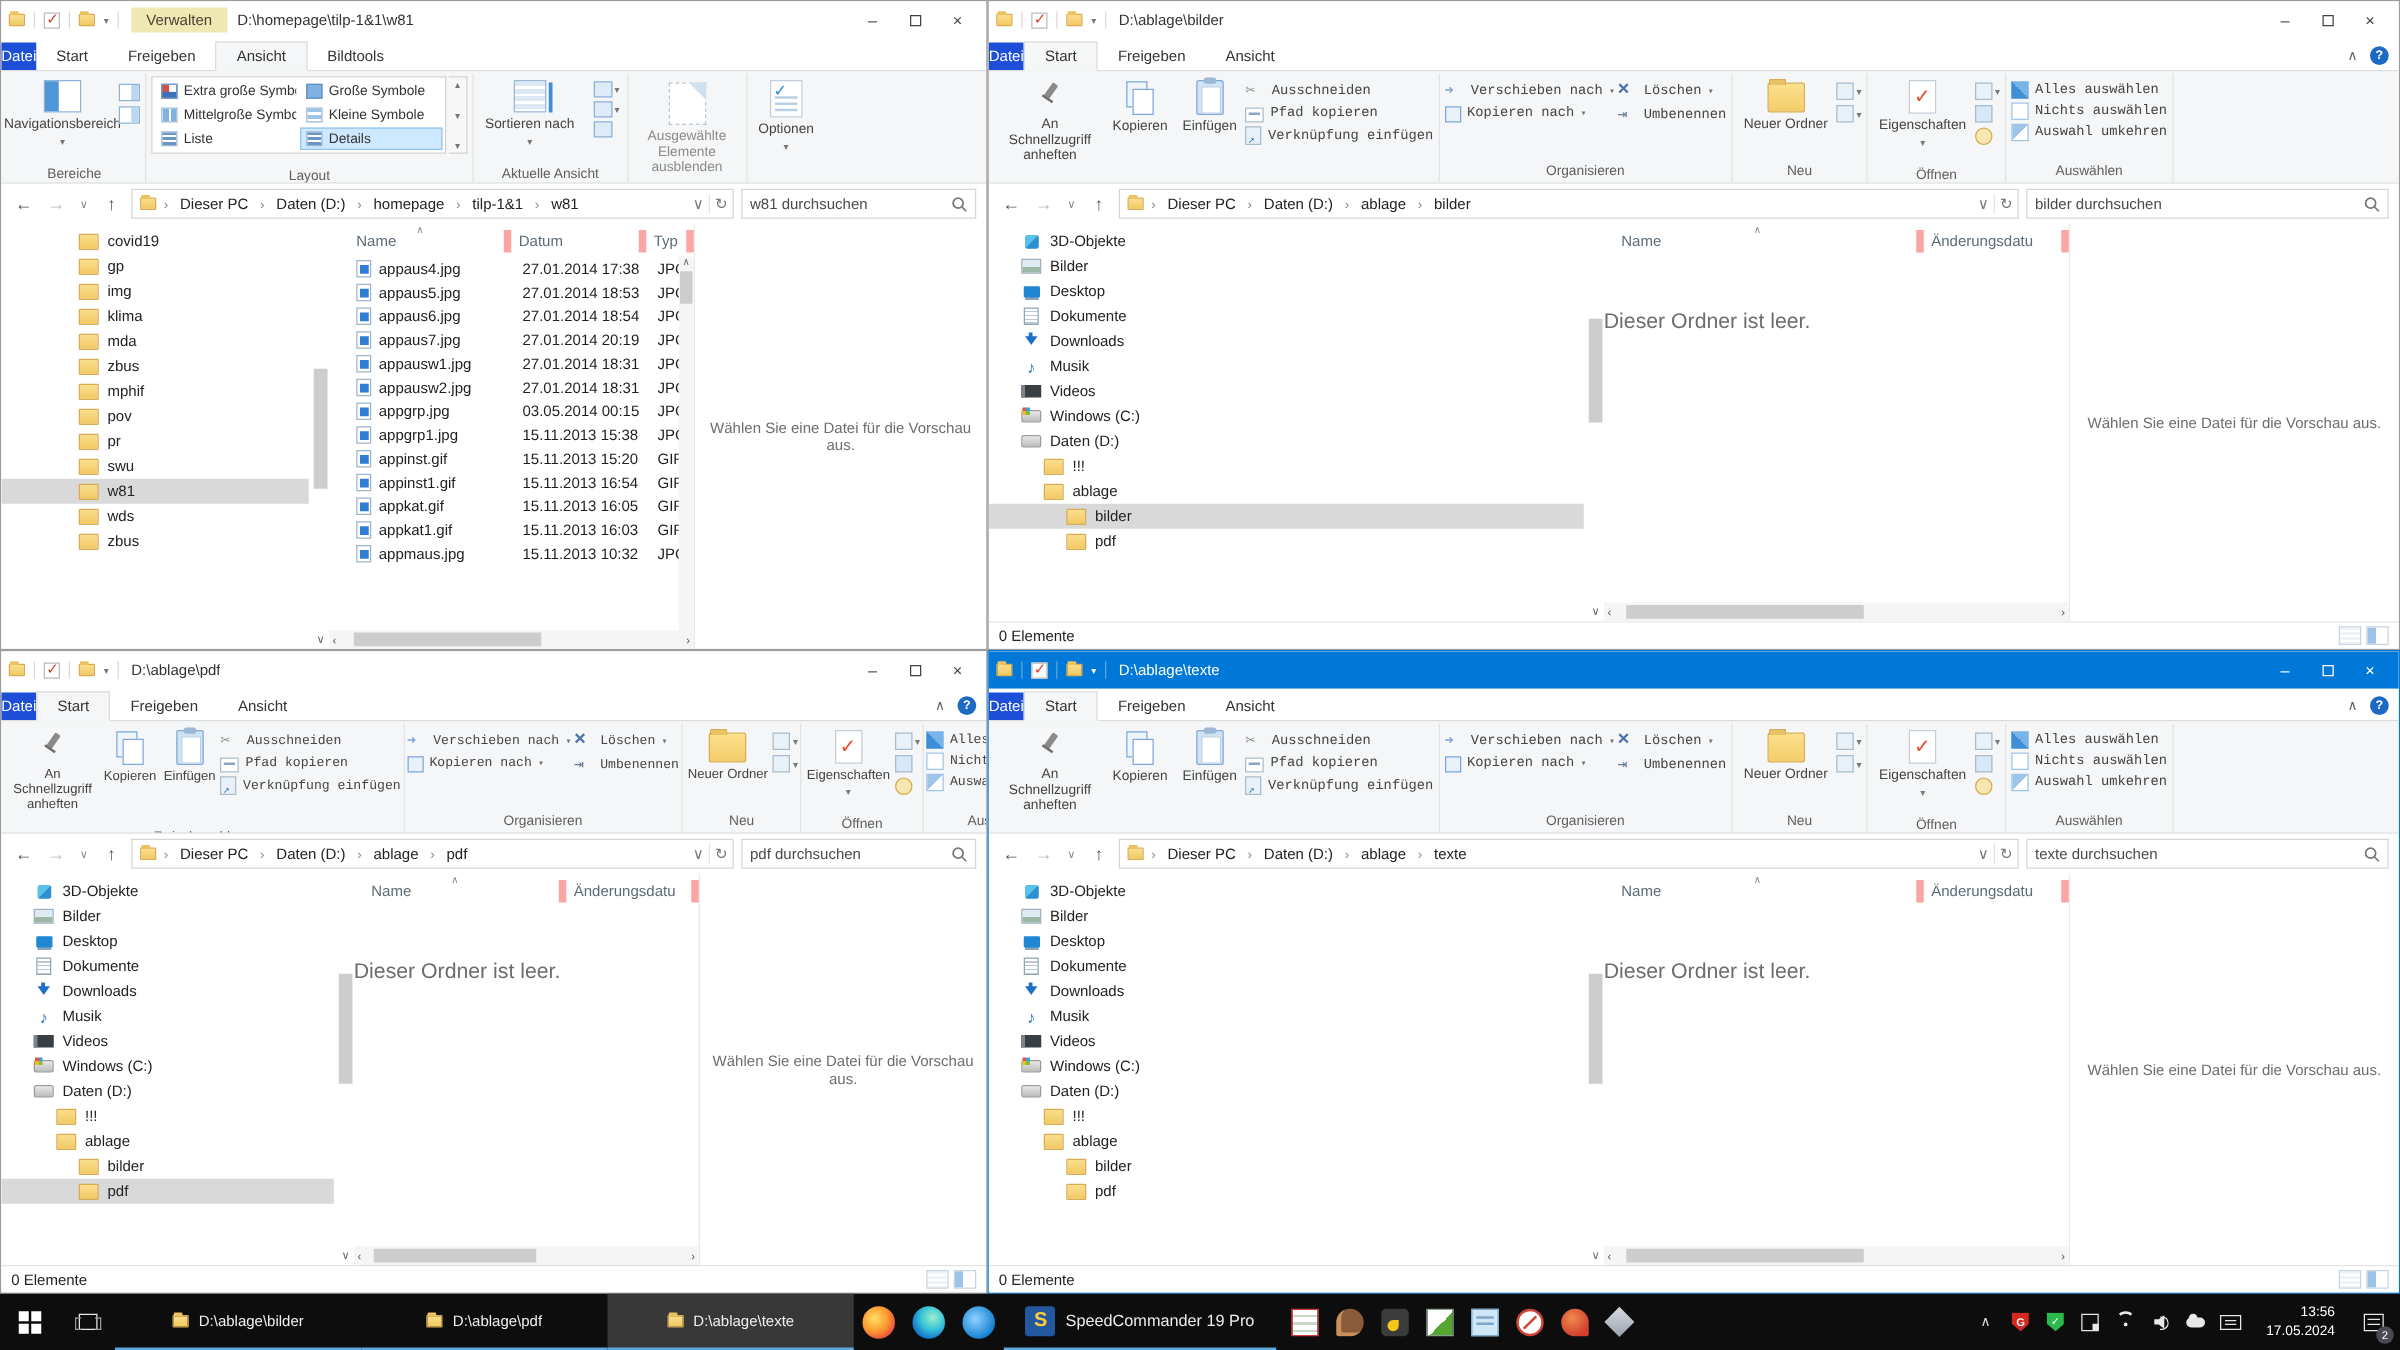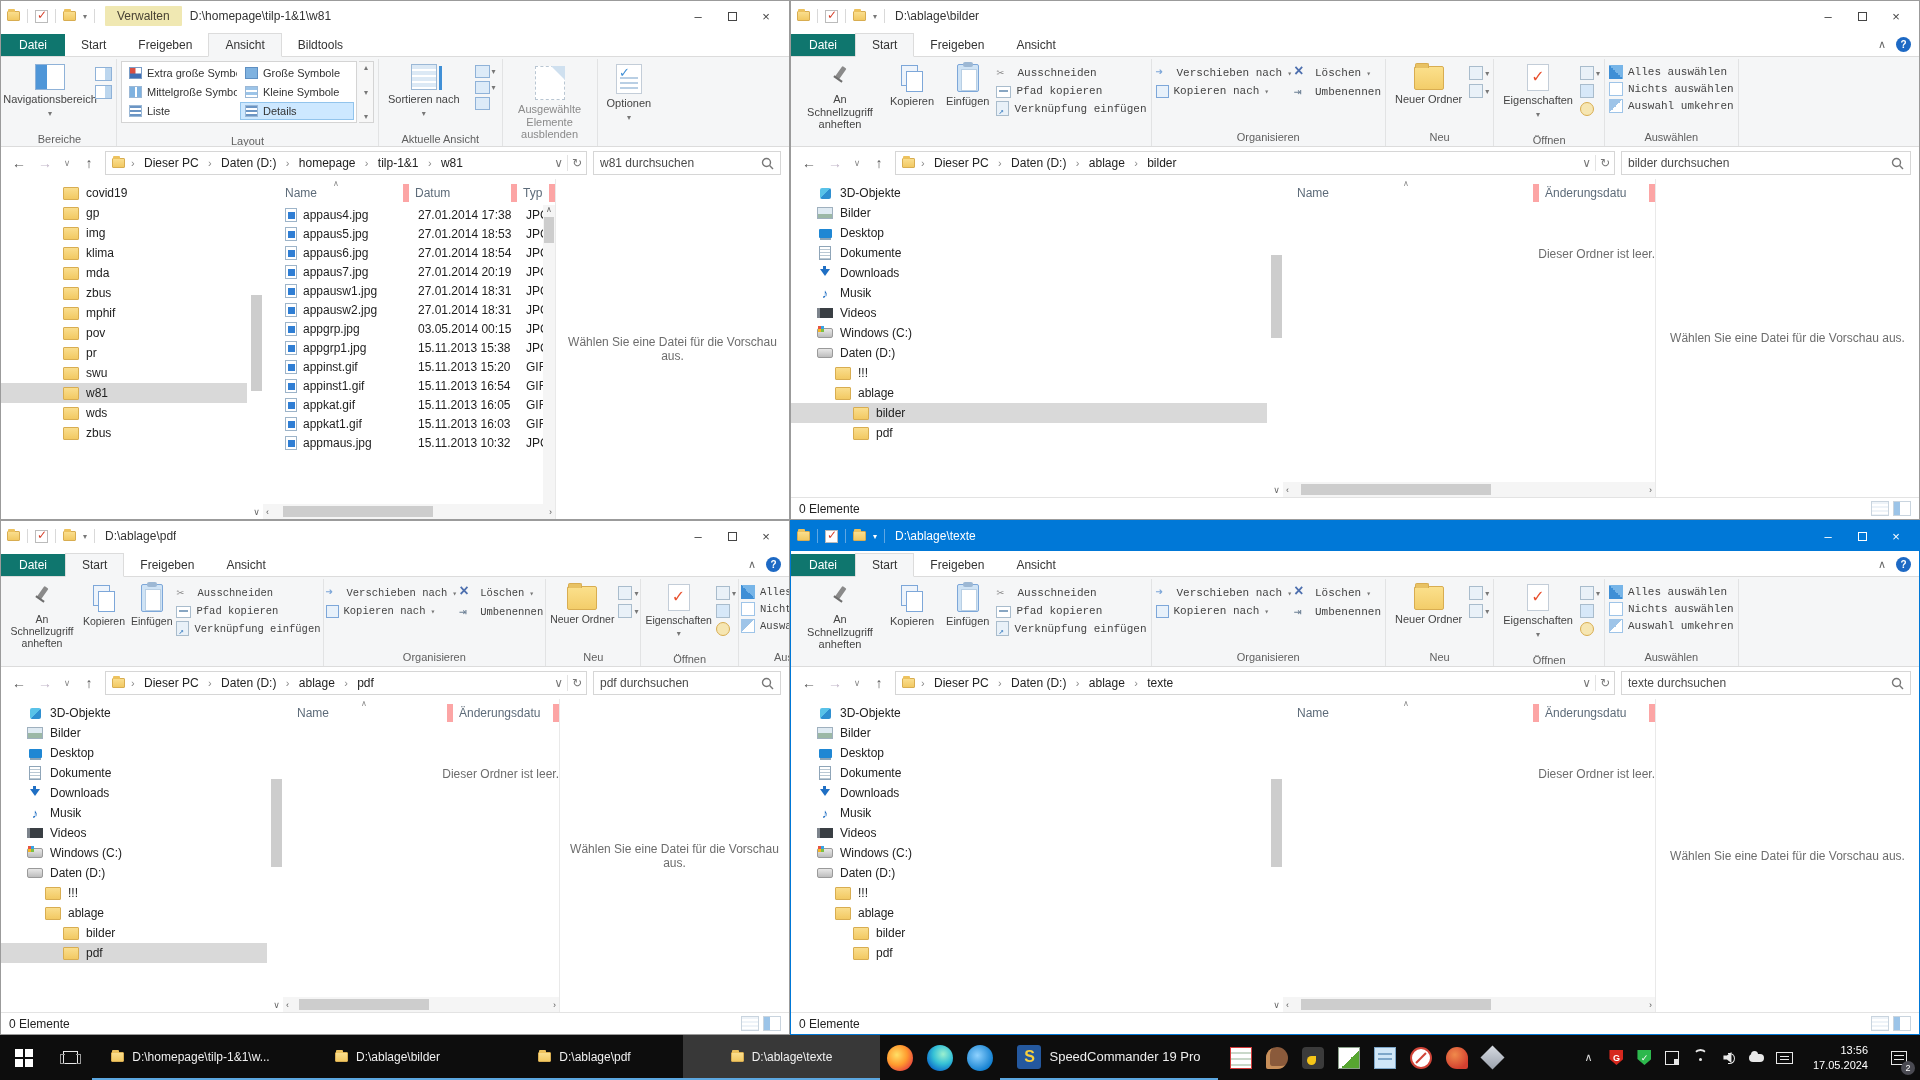--- a/index.html
+++ b/index.html
@@ -23,21 +23,21 @@
   .win.active .title-text { color:#fff; }
   .manage-chip { background:#f0e8b2; color:#494234; font-size:12px; padding:3px 12px; margin-right:8px; border-radius:1px; }
   .wincontrols { margin-left:auto; display:flex; }
   .wc { width:34px; height:26px; display:flex; align-items:center; justify-content:center; color:#444; font-size:13px; }
   .win.active .wc { color:#fff; }
   .wc .box { width:9px; height:9px; border:1px solid #444; display:inline-block; }
   .win.active .wc .box { border-color:#fff; }
 
   .tabrow { height:26px; display:flex; align-items:flex-end; background:#fff; border-bottom:1px solid #dcdcdc; padding:0 0 0 0; flex:0 0 auto; position:relative; }
   .tab { padding:4px 16px; font-size:12px; color:#333; cursor:default; }
-  .tab.file { background:#0f766e; color:#fff; padding:4px 18px; }
+  .tab.file { background:#1d4ed8; color:#fff; padding:4px 0; }
   .tab.active { background:#f5f6f7; border:1px solid #dcdcdc; border-bottom:1px solid #f5f6f7; margin-bottom:-1px; }
   .ribbon-mini { position:absolute; right:8px; bottom:4px; display:flex; gap:10px; align-items:center; }
   .chev-up { color:#666; font-size:11px; }
   .help-dot { width:15px; height:15px; border-radius:50%; background:#1d69c4; color:#fff; font-size:10px; font-weight:bold; display:flex; align-items:center; justify-content:center; }
 
   .ribbon { height:90px; background:#f5f6f7; border-bottom:1px solid #dcdcdc; display:flex; padding:2px 2px 0 2px; flex:0 0 auto; overflow:hidden; }
   .rgroup { display:flex; flex-direction:column; border-right:1px solid #e2e3e4; padding:2px 4px 0 4px; flex:0 0 auto; }
   .ritems { display:flex; flex:1 1 auto; align-items:stretch; gap:2px; }
   .glabel { text-align:center; font-size:11px; color:#5f5f5f; padding:2px 2px 3px 2px; white-space:nowrap;margin-top:10px; }
   .rbig { display:flex; flex-direction:column; align-items:center; justify-content:flex-start; padding:3px 5px; gap:3px; max-width:86px; }
@@ -161,21 +161,21 @@
   .file-ico::before { content:""; position:absolute; left:2px; top:3px; width:7px; height:7px; background:#2f7ed4; }
   .fname { width:115px; overflow:hidden; }
   .fdate { width:108px; overflow:hidden; color:#1e1e1e; }
   .ftype { width:26px; overflow:hidden; }
   .list-vsb { position:absolute; right:0; top:0; width:12px; bottom:0; background:#f5f5f5; font-size:8px; color:#666; text-align:center; }
   .list-vsb .thumb { position:absolute; left:1px; right:1px; top:12px; height:26px; background:#cdcdcd; }
   .hscroll { height:15px; flex:0 0 auto; background:#f5f5f5; display:flex; align-items:center; font-size:9px; color:#555; position:relative; }
   .hscroll .thumb { position:absolute; top:2px; bottom:2px; background:#cdcdcd; }
   .hs-left { position:absolute; left:3px; }
   .hs-right { position:absolute; right:3px; }
-  .empty-hint { color:#6d6d6d; font-size:12px; padding:42px 0 0 0; text-align:right; }
+  .empty-hint { color:#6d6d6d; font-size:17px; padding:42px 0 0 0; text-align:left; }
   .preview { flex:1 1 auto; border-left:1px solid #e9e9e9; display:flex; align-items:center; justify-content:center; padding:10px; min-width:0; }
   .preview-hint { color:#6d6d6d; font-size:12px; text-align:center; }
 
   .statusbar { height:22px; border-top:1px solid #e3e3e3; display:flex; align-items:center; padding:0 8px; font-size:12px; color:#222; flex:0 0 auto; background:#fff; }
   .sb-right { margin-left:auto; display:flex; gap:4px; }
   .sb-view { width:18px; height:15px; border:1px solid #c9d4de; background:repeating-linear-gradient(#eef3f8 0 2px,#fff 2px 4px); }
   .sb-view.thumbs { background:linear-gradient(90deg,#9cc4e8 40%,#fff 40%); }
 
   
   .fold { width:16px; height:12px; background:linear-gradient(#fade8e,#f2c963); border:1px solid #d8ad51; border-radius:1px; position:relative; display:inline-block; flex:0 0 auto; }
@@ -1529,24 +1529,20 @@
           <span></span>
           <span></span>
           <span></span>
           <span></span>
         </span>
     </div>
     <div class="tb-btn tb-taskview">
       <span class="tv-ico"></span>
     </div>
     <div style="display:flex">
-  <div class="tb-btn tb-task">
-    <span class="fold small"></span>
-    <span class="lbl">D:\homepage\tilp-1&amp;1\w...</span>
-  </div>
 
   <div class="tb-btn tb-task">
     <span class="fold small"></span>
     <span class="lbl">D:\ablage\bilder</span>
   </div>
 
   <div class="tb-btn tb-task">
     <span class="fold small"></span>
     <span class="lbl">D:\ablage\pdf</span>
   </div>

